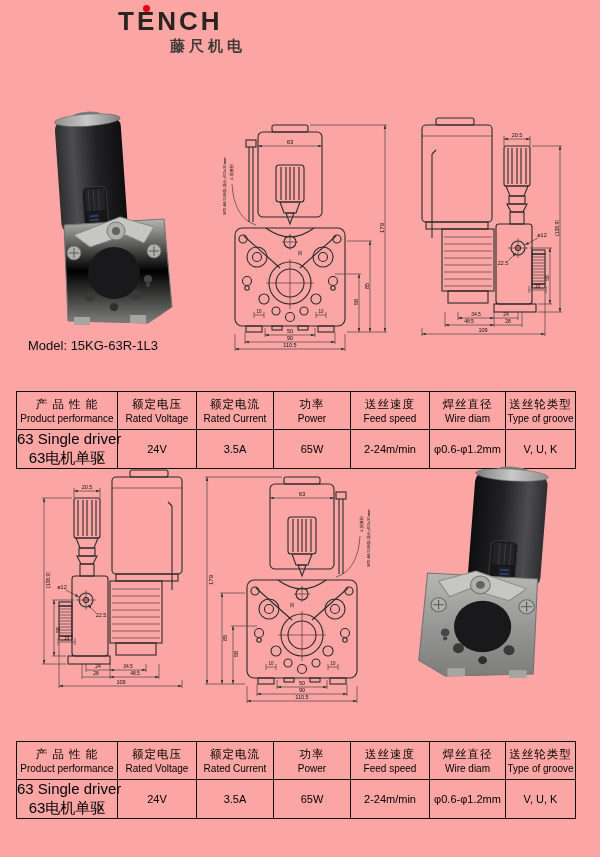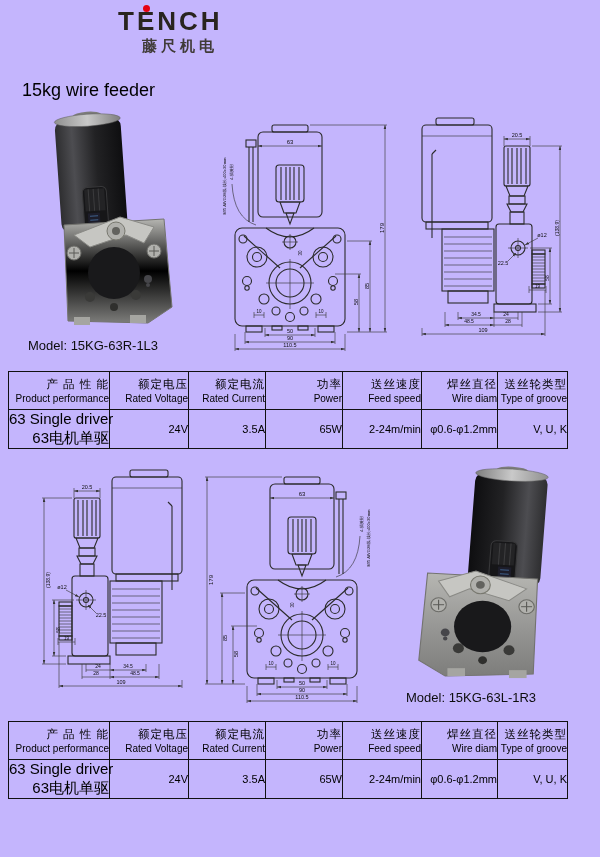--- a/index.html
+++ b/index.html
@@ -1,32 +1,32 @@
 <!DOCTYPE html>
 <html><head>
 <meta charset="utf-8">
 <style>
   html,body { margin:0; padding:0; background:#ffffff; }
   .page {
-    position:relative; width:600px; height:857px; background:#c4b5fd;
+    position:relative; width:600px; height:857px; background:#fca5a5;
     font-family:"Liberation Sans", sans-serif; color:#000; overflow:hidden;
   }
   
   .logo { position:absolute; left:118px; top:8px; }
   .logo-brand { position:relative; font-size:26px; font-weight:800; letter-spacing:3px; color:#29241f; line-height:1; }
   .logo-dot { position:absolute; left:25px; top:-3px; width:7px; height:7px; border-radius:50%; background:#e60012; }
-  .logo-cn { margin:3px 0 0 24px; font-size:15px; font-weight:700; letter-spacing:4px; color:#403b38; }
+  .logo-cn { margin:3px 0 0 52px; font-size:15px; font-weight:700; letter-spacing:4px; color:#403b38; }
   
   .page-title { position:absolute; left:22px; top:80px; font-size:18px; color:#000; }
   
   .model { position:absolute; font-size:13px; color:#0d0d0d; }
   .model-1 { left:28px; top:338px; width:190px; }
   .model-2 { left:406px; top:690px; width:172px; }
   
-  .spec { position:absolute; left:8px; width:559px; border-collapse:collapse; table-layout:fixed; text-align:right; }
+  .spec { position:absolute; left:16px; width:559px; border-collapse:collapse; table-layout:fixed; text-align:center;margin-top:20px; }
   .spec-1 { top:371px; }
   .spec-2 { top:721px; }
   .spec td { border:1.6px solid #111; padding:0; vertical-align:middle; white-space:nowrap; }
   .spec .hrow td { height:37px; }
   .spec .drow td { height:33px; font-size:11px; }
   .hcn { font-size:11.5px; letter-spacing:1px; }
   .hen { font-size:10px; margin-top:1px; }
   .dcell2 { font-size:15px; line-height:1.25; }
   
   .draw, .photo { position:absolute; }
@@ -48,21 +48,20 @@
 <div class="page">
 
   <div class="logo">
     <div class="logo-brand">
       <span>TENCH</span>
       <span class="logo-dot"></span>
     </div>
     <div class="logo-cn">藤尺机电</div>
   </div>
 
-  <div class="page-title">15kg wire feeder</div>
 
   <svg class="photo photo-1" width="150" height="230" viewBox="0 0 150 230">
     <defs>
       <linearGradient id="pg1" x1="0" y1="0" x2="1" y2="0">
         <stop offset="0" stop-color="#2e2e30"></stop>
           <stop offset="0.25" stop-color="#4d4d51"></stop>
         <stop offset="0.6" stop-color="#222224"></stop>
           <stop offset="1" stop-color="#0e0e10"></stop>
       </linearGradient>
       <linearGradient id="pg2" x1="0" y1="0" x2="1" y2="0">
@@ -614,21 +613,20 @@
         <circle cx="60" cy="194" r="5" fill="#3a3a38"></circle>
           <circle cx="106" cy="192" r="5" fill="#3a3a38"></circle>
         <circle cx="84" cy="204" r="4" fill="#2f2f2d"></circle>
         <circle cx="118" cy="176" r="4" fill="#46464a"></circle>
           <circle cx="118" cy="182" r="2" fill="#46464a"></circle>
         <rect x="44" y="214" width="16" height="8" fill="#a5a5a1"></rect>
           <rect x="100" y="212" width="16" height="8" fill="#a5a5a1"></rect>
       </g>
     </g>
   </svg>
-  <div class="model model-2">Model: 15KG-63L-1R3</div>
 
   <table class="spec spec-2">
     <colgroup>
         <col style="width:101px">
         <col style="width:79px">
         <col style="width:77px">
         <col style="width:77px">
         <col style="width:79px">
         <col style="width:76px">
         <col style="width:70px">

